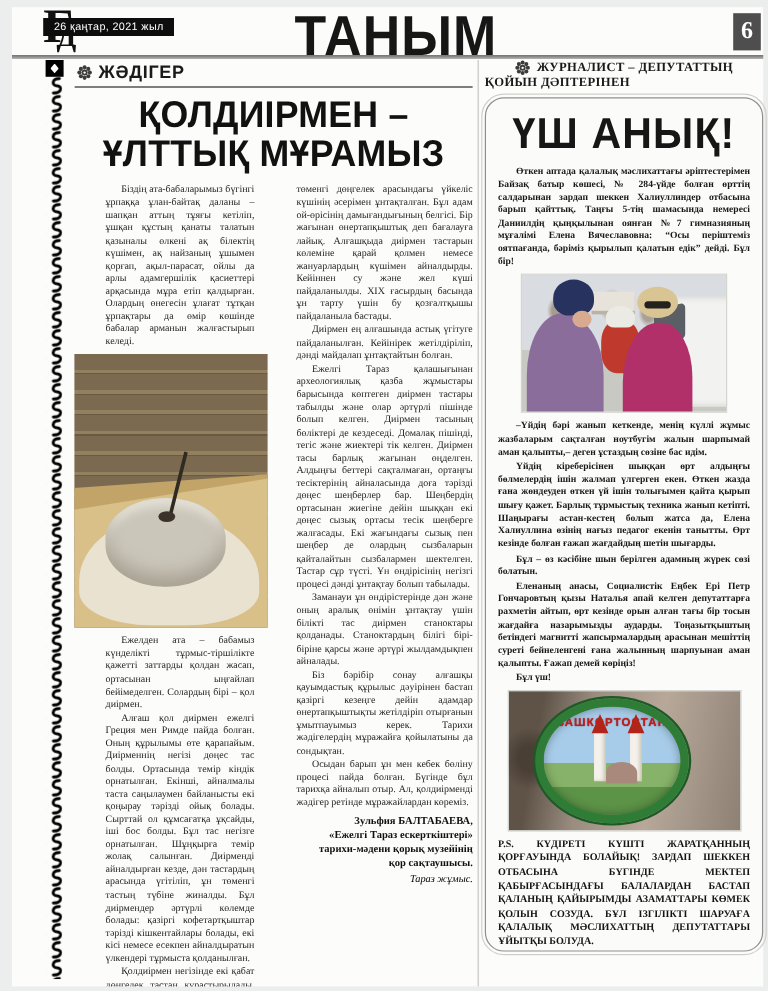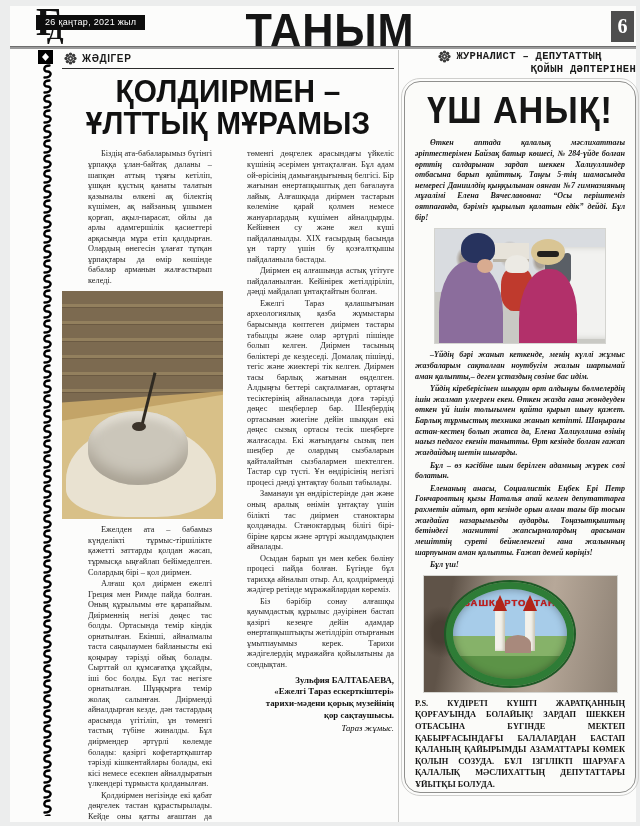--- a/index.html
+++ b/index.html
@@ -22,21 +22,21 @@
   .orn-cap { position:absolute; left:28px; top:44px; width:15px; height:14px; background:#000; }
   .orn-cap:after { content:""; position:absolute; left:4px; top:3px; width:7px; height:8px; background:#fff; clip-path:polygon(50% 0,100% 50%,50% 100%,0 50%); }
   .orn-strip { position:absolute; left:29px; top:58px; width:13px; height:752px; }
 
   
   .para { text-align:justify; text-indent:13px; color:#1d1d1d; }
 
   
   .left-art { position:absolute; left:52px; top:44px; width:332px; height:772px; overflow:hidden; }
   .section-bar { display:flex; align-items:center; gap:5px; border-bottom:1.5px solid #2c2c2c; padding:2px 0 3px 2px; }
-  .section-label { font-family:"Liberation Sans",sans-serif; font-weight:bold; font-size:10px; letter-spacing:.6px; color:#1a1a1a; }
+  .section-label { font-family:"Liberation Sans",sans-serif; font-weight:bold; font-size:15px; letter-spacing:.6px; color:#1a1a1a; }
   .headline { margin-top:7px; text-align:center; font-family:"Liberation Sans",sans-serif; font-weight:bold; color:#111; font-size:31px; line-height:1.04; letter-spacing:.2px; transform:scaleX(.96); }
   .l-body { margin-top:9px; display:flex; gap:9px; }
   .l-col1 { width:150px; font-size:8.3px; line-height:1.27; }
   .l-col2 { width:173px; font-size:8.3px; line-height:1.27; }
   .l-col1 .para, .l-col2 .para { margin-bottom:1px;margin-left:26px; }
 
   .byline { margin-top:4px; text-align:right; font-weight:bold; font-size:8.8px; line-height:1.35; color:#111; }
   .dateline { text-align:right; font-style:italic; font-size:8.6px; margin-top:1px; }
 
   
@@ -46,25 +46,25 @@
   .mill-flour { position:absolute; left:6px; bottom:2px; width:150px; height:92px; background:#e9e2d1; border-radius:50% 50% 40% 40%/60% 60% 30% 30%; }
   .mill-stone { position:absolute; left:28px; bottom:34px; width:100px; height:74px; background:#cbc6ba; border-radius:50%/46%; box-shadow:inset 0 -10px 14px #a9a294, inset 0 6px 8px #e8e4da; }
   .mill-hole { position:absolute; left:72px; bottom:88px; width:14px; height:9px; background:#3b332a; border-radius:50%; }
   .mill-stick { position:absolute; left:80px; bottom:92px; width:3px; height:56px; background:#2f2a22; transform:rotate(14deg); transform-origin:bottom; }
 
   
   .v-divider { position:absolute; left:388px; top:44px; bottom:0; width:1px; background:#c6c6c4; }
 
   
   .right-col { position:absolute; left:394px; top:44px; width:232px; height:772px; }
-  .r-header { text-align:right; font-family:Liberation Mono, monospace; font-weight:bold; font-size:10.5px; line-height:1.25; color:#1a1a1a; letter-spacing:.3px; }
+  .r-header { text-align:left; font-family:Liberation Serif, serif; font-weight:bold; font-size:10.5px; line-height:1.25; color:#1a1a1a; letter-spacing:.3px; }
   .r-header .line1 { display:flex; align-items:center; justify-content:center; gap:5px; }
   .r-box { margin-top:5px; height:712px; border:1px solid #8f8f8d; outline:1px solid #cfcfcd; outline-offset:2px; border-radius:16px; padding:6px 10px 8px; background:#fbfbf9; overflow:hidden; }
   .r-title { text-align:center; font-family:"Liberation Sans",sans-serif; font-weight:bold; font-size:36px; color:#161616; letter-spacing:1px; transform:scaleX(.95); margin:2px 0 6px; }
-  .r-para { font-size:8px; line-height:1.33; font-weight:bold; font-style:italic; text-align:justify; text-indent:15px; color:#181818; margin-bottom:2px; }
+  .r-para { font-size:8px; line-height:1.33; font-weight:bold; text-align:justify; text-indent:15px; color:#181818; margin-bottom:2px; }
   .r-short { text-indent:15px; }
   .ps-para { font-size:8.4px; line-height:1.38; font-weight:bold; text-align:justify; color:#141414; margin-top:3px; }
   .ps-lead { font-style:normal; }
 
   
   .photo-family { position:relative; width:172px; height:116px; margin:5px auto 6px; overflow:hidden; background:linear-gradient(#d9dce0 0 55%,#c9c9c4 55% 100%); border:1px solid #d4d4d0; }
   .pf-trees { position:absolute; left:0; top:8px; width:100%; height:44px; background:
       radial-gradient(14px 18px at 18% 50%, rgba(124,104,82,.55) 40%, transparent 70%),
       radial-gradient(16px 20px at 44% 40%, rgba(134,116,94,.45) 40%, transparent 70%),
       radial-gradient(12px 16px at 62% 55%, rgba(120,102,80,.5) 40%, transparent 70%); }
@@ -148,32 +148,32 @@
         <div class="l-col1">
           <p class="para">Біздің ата-бабаларымыз бүгінгі ұрпаққа ұлан-байтақ даланы – шапқан аттың тұяғы кетіліп, ұшқан құстың қанаты талатын қазыналы өлкені ақ білектің күшімен, ақ найзаның ұшымен қорғап, ақыл-парасат, ойлы да арлы адамгершілік қасиеттері арқасында мұра етіп қалдырған. Олардың өнегесін ұлағат тұтқан ұрпақтары да өмір көшінде бабалар арманын жалғастырып келеді.</p>
           <div class="photo-mill">
             <div class="mill-rim"></div>
             <div class="mill-box"></div>
             <div class="mill-flour"></div>
             <div class="mill-stone"></div>
             <div class="mill-stick"></div>
             <div class="mill-hole"></div>
           </div>
-          <p class="para">Ежелден ата – бабамыз күнделікті тұрмыс-тіршілікте қажетті заттарды қолдан жасап, тұрмысқа ыңғайлап бейімеделген. Солардың бірі – қол диірмен.</p>
+          <p class="para">Ежелден ата – бабамыз күнделікті тұрмыс-тіршілікте қажетті заттарды қолдан жасап, ортасынан ыңғайлап бейімеделген. Солардың бірі – қол диірмен.</p>
           <p class="para">Алғаш қол диірмен ежелгі Греция мен Римде пайда болған. Оның құрылымы өте қарапайым. Диірменнің негізі дөңес тас болды. Ортасында темір кіндік орнатылған. Екінші, айналмалы таста саңылаумен байланысты екі қоңырау тәрізді ойық болады. Сырттай ол құмсағатқа ұқсайды, іші бос болды. Бұл тас негізге орнатылған. Шұңқырға темір жолақ салынған. Диірменді айналдырған кезде, дән тастардың арасында үгітіліп, ұн төменгі тастың түбіне жиналды. Бұл диірмендер әртүрлі көлемде болады: қазіргі кофетартқыштар тәрізді кішкентайлары болады, екі кісі немесе есекпен айналдыратын үлкендері тұрмыста қолданылған.</p>
           <p class="para">Қолдиірмен негізінде екі қабат дөңгелек тастан құрастырылады. Кейде оны қатты ағаштан да жасап, оған тас қағады. Диірменнің астында «диірмен тері» деп аталатын ұн түсетін жайма болады. Ол мықты болу үшін көбінесе қой, ешкі терісінен жасалған.</p>
           <p class="para">Диірмен тастарды дән ұнтақтау үшін қолданған. Дөңгелек айналған кезде дән екі дөңгелектің арасына түсіп, үстіңгі дөңгелектің салмағы мен</p>
         </div>
         <div class="l-col2">
           <p class="para" style="text-indent:0">төменгі дөңгелек арасындағы үйкеліс күшінің әсерімен ұнтақталған. Бұл адам ой-өрісінің дамығандығының белгісі. Бір жағынан өнертапқыштық деп бағалауға лайық. Алғашқыда диірмен тастарын көлеміне қарай қолмен немесе жануарлардың күшімен айналдырды. Кейіннен су және жел күші пайдаланылды. XIX ғасырдың басында ұн тарту үшін бу қозғалтқышы пайдаланыла бастады.</p>
           <p class="para">Диірмен ең алғашында астық үгітуге пайдаланылған. Кейінірек жетілдіріліп, дәнді майдалап ұнтақтайтын болған.</p>
           <p class="para">Ежелгі Тараз қалашығынан археологиялық қазба жұмыстары барысында көптеген диірмен тастары табылды және олар әртүрлі пішінде болып келген. Диірмен тасының бөліктері де кездеседі. Домалақ пішінді, тегіс және жиектері тік келген. Диірмен тасы барлық жағынан өңделген. Алдыңғы беттері сақталмаған, ортаңғы тесіктерінің айналасында доға тәрізді дөңес шеңберлер бар. Шеңбердің ортасынан жиегіне дейін шыққан екі дөңес сызық ортасы тесік шеңберге жалғасады. Екі жағындағы сызық пен шеңбер де олардың сызбаларын қайталайтын сызбалармен шектелген. Тастар сұр түсті. Ұн өндірісінің негізгі процесі дәнді ұнтақтау болып табылады.</p>
           <p class="para">Заманауи ұн өндірістерінде дән және оның аралық өнімін ұнтақтау үшін білікті тас диірмен станоктары қолданады. Станоктардың білігі бірі-біріне қарсы және әртүрі жылдамдықпен айналады.</p>
+          <p class="para">Біз бәрібір сонау алғашқы қауымдастық құрылыс дәуірінен бастап қазіргі кезеңге дейін адамдар өнертапқыштықты жетілдіріп отырғанын ұмытпауымыз керек. Тарихи жәдігелердің мұражайға қойылатыны да сондықтан.</p>
           <p class="para">Осыдан барып ұн мен кебек бөліну процесі пайда болған. Бүгінде бұл тарихқа айналып отыр. Ал, қолдиірменді жәдігер ретінде мұражайлардан көреміз.</p>
-          <p class="para">Біз бәрібір сонау алғашқы қауымдастық құрылыс дәуірінен бастап қазіргі кезеңге дейін адамдар өнертапқыштықты жетілдіріп отырғанын ұмытпауымыз керек. Тарихи жәдігелердің мұражайға қойылатыны да сондықтан.</p>
           <div class="byline">
             <div>Зульфия БАЛТАБАЕВА,</div>
             <div>«Ежелгі Тараз ескерткіштері»</div>
             <div>тарихи-мәдени қорық музейінің</div>
             <div>қор сақтаушысы.</div>
           </div>
           <div class="dateline">Тараз жұмыс.</div>
         </div>
       </div>
     </div>

